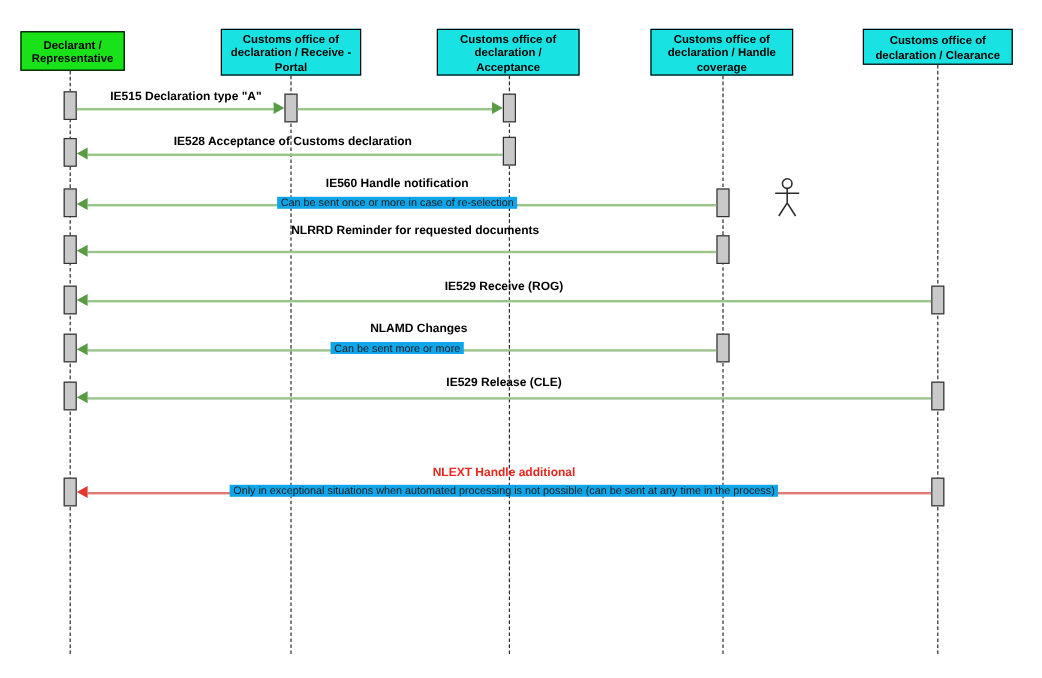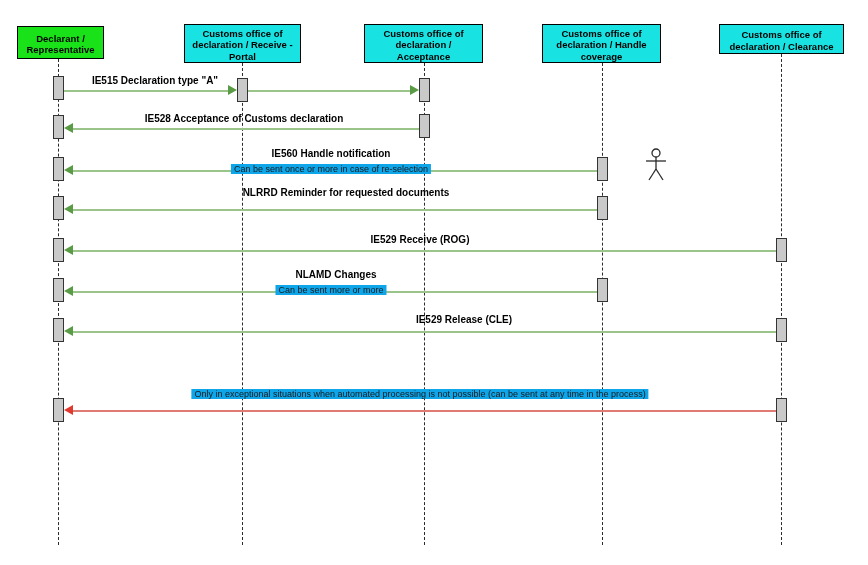--- a/index.html
+++ b/index.html
@@ -193,31 +193,31 @@
   <div class="msg" style="left:73px; top:209px; width:524px;"></div>
   <div class="arrowhead left" style="left:64px; top:204px;"></div>
   <div class="msg-label" style="left:331px; top:187px;margin-left:15px;">NLRRD Reminder for requested documents</div>
 
   <div class="msg" style="left:73px; top:250px; width:703px;"></div>
   <div class="arrowhead left" style="left:64px; top:245px;"></div>
   <div class="msg-label" style="left:420px; top:234px;">IE529 Receive (ROG)</div>
 
   <div class="msg" style="left:73px; top:291px; width:524px;"></div>
   <div class="arrowhead left" style="left:64px; top:286px;"></div>
-  <div class="msg-label" style="left:336px; top:269px;">NLAMD Changes</div>
+  <div class="msg-label" style="left:349px; top:269px;">NLAMD Changes</div>
   <div class="msg-note" style="left:331px; top:285px;">Can be sent more or more</div>
 
   <div class="msg" style="left:73px; top:331px; width:703px;"></div>
   <div class="arrowhead left" style="left:64px; top:326px;"></div>
-  <div class="msg-label" style="left:420px; top:314px;margin-left:44px;">IE529 Release (CLE)</div>
+  <div class="msg-label" style="left:420px; top:314px;">IE529 Release (CLE)</div>
 
   <div class="msg red" style="left:73px; top:410px; width:703px;"></div>
   <div class="arrowhead left red" style="left:64px; top:405px;"></div>
   <div class="msg-label red" style="left:420px; top:389px;">NLEXT Handle additional</div>
-  <div class="msg-note" style="left:420px; top:389px;">Only in exceptional situations when automated processing is not possible (can be sent at any time in the process)</div>
+  <div class="msg-note" style="left:420px; top:404px;">Only in exceptional situations when automated processing is not possible (can be sent at any time in the process)</div>
 
   <div class="actor-figure" style="left:642px; top:148px; width:28px; height:34px;">
     <svg width="28" height="34" viewBox="0 0 28 34">
       <circle cx="14" cy="5" r="4" fill="none" stroke="#2b2b2b" stroke-width="1.3"></circle>
       <line x1="14" y1="9" x2="14" y2="21" stroke="#2b2b2b" stroke-width="1.3"></line>
       <line x1="4" y1="13" x2="24" y2="13" stroke="#2b2b2b" stroke-width="1.3"></line>
       <line x1="14" y1="21" x2="7" y2="32" stroke="#2b2b2b" stroke-width="1.3"></line>
       <line x1="14" y1="21" x2="21" y2="32" stroke="#2b2b2b" stroke-width="1.3"></line>
     </svg>
   </div>

